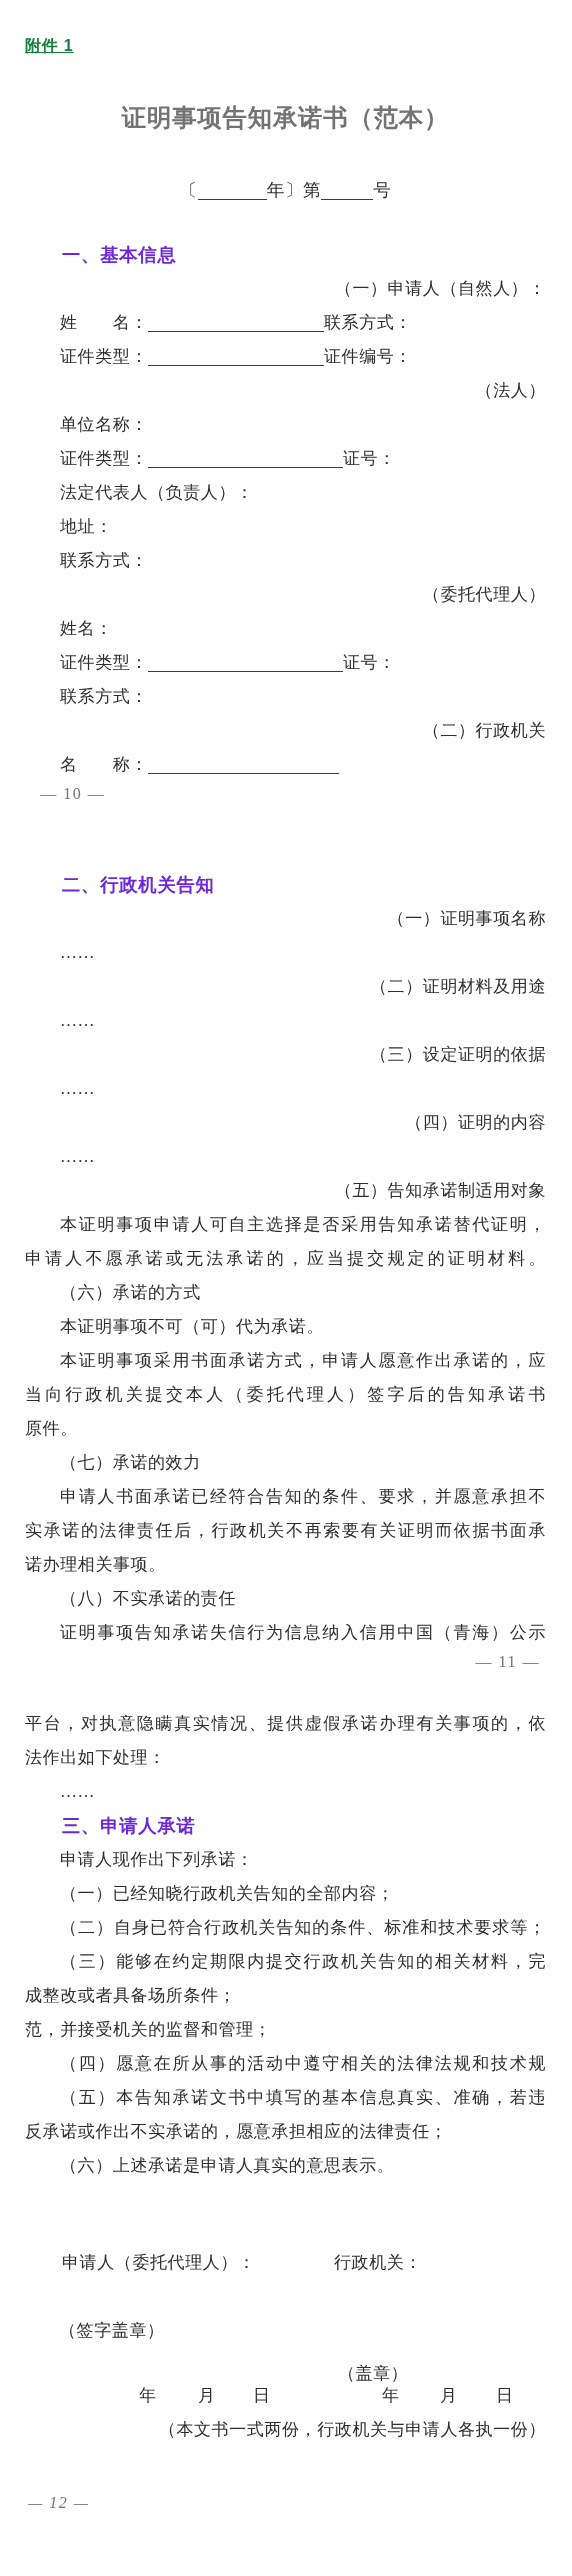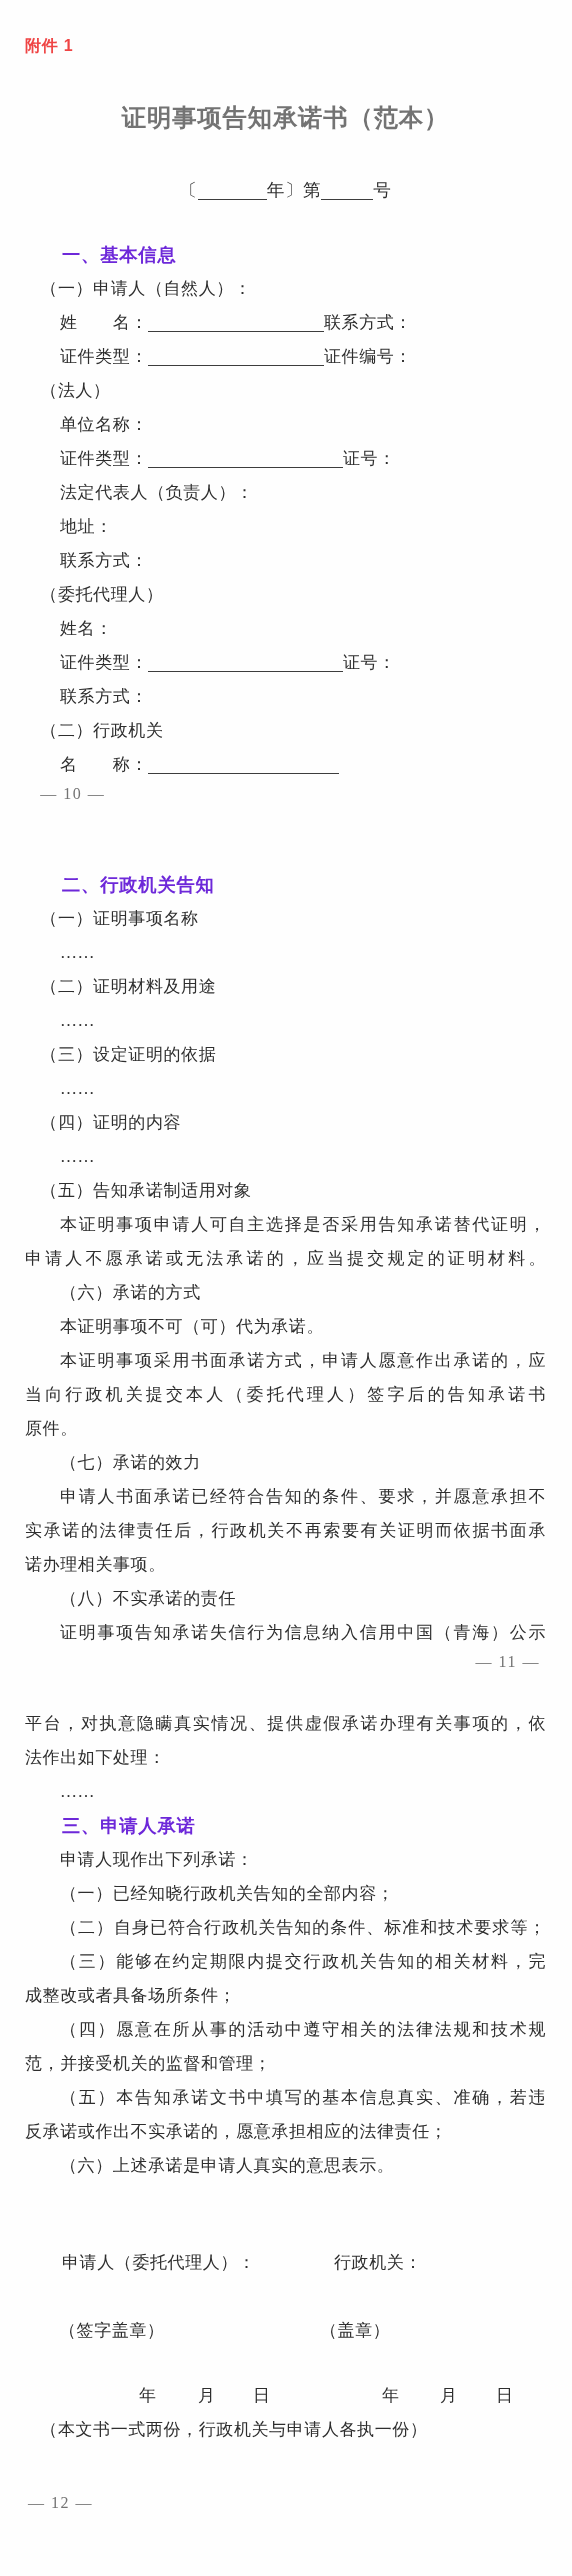--- a/index.html
+++ b/index.html
@@ -13,53 +13,53 @@
   .page{display:block;}
   .row{
     position:relative;
     height:34px;line-height:34px;
     font-size:17px;letter-spacing:0.6px;
     white-space:nowrap;
   }
   .attach{
     height:23px;line-height:23px;
     font-family:"Liberation Sans","DejaVu Sans",sans-serif;
-    font-weight:700;font-size:16px;color:#ef4444;letter-spacing:0.8px;
+    font-weight:700;font-size:16px;color:#15803d;letter-spacing:0.8px;text-decoration:underline;
   }
   .title{
     height:37px;line-height:37px;
     font-size:24.4px;font-weight:700;text-align:center;
     color:#737373;letter-spacing:0.8px;
   }
   .docnum{text-align:center;font-size:17.6px;}
   .h{
     font-family:"Liberation Sans","DejaVu Sans",sans-serif;
     font-weight:700;font-size:18.3px;color:#6d28d9;
     text-indent:37px;letter-spacing:0.8px;
   }
-  .b1{text-indent:15.3px;}
+  .b1{text-indent:15.3px;text-align:right;}
   .b2{text-indent:35px;}
   .just{
     text-align:justify;text-align-last:justify;
     white-space:normal;overflow:hidden;
   }
   .u{
     display:inline-block;
     border-bottom:1.5px solid #3d3d3d;
     height:23px;vertical-align:-3.8px;
   }
   .cols span{position:absolute;top:0;}
   .footer{
     height:23px;line-height:23px;
     font-size:16px;color:#737373;letter-spacing:1.5px;
   }
   .f-left{padding-left:15.3px;}
   .f-left2{padding-left:3.1px;}
   .f-right{text-align:right;padding-right:6.1px;}
-  .p3f{margin-top:44px;}
+  .p3f{margin-top:44px;font-style:italic;}
 </style>
 </head>
 <body>
 
 <div class="doc" id="doc">
     <section class="page">
       <div class="row attach">附件 1</div>
       <div class="row title" style="margin-top: 42px;">证明事项告知承诺书（范本）</div>
       <div class="row docnum" style="margin-top: 37px;"><span>〔</span><span class="u" style="width: 69px;"></span><span>年〕第</span><span class="u" style="width: 52px;"></span><span>号</span></div>
       <div class="row h" style="margin-top: 31px;">一、基本信息</div>
@@ -109,32 +109,32 @@
     <section class="page">
       <div class="row just" style="margin-top: 34px;">平台，对执意隐瞒真实情况、提供虚假承诺办理有关事项的，依</div>
       <div class="row">法作出如下处理：</div>
       <div class="row b2">……</div>
       <div class="row h">三、申请人承诺</div>
       <div class="row b2">申请人现作出下列承诺：</div>
       <div class="row b2">（一）已经知晓行政机关告知的全部内容；</div>
       <div class="row b2 just">（二）自身已符合行政机关告知的条件、标准和技术要求等；</div>
       <div class="row b2 just">（三）能够在约定期限内提交行政机关告知的相关材料，完</div>
       <div class="row">成整改或者具备场所条件；</div>
+      <div class="row">范，并接受机关的监督和管理；</div>
       <div class="row b2 just">（四）愿意在所从事的活动中遵守相关的法律法规和技术规</div>
-      <div class="row">范，并接受机关的监督和管理；</div>
       <div class="row b2 just">（五）本告知承诺文书中填写的基本信息真实、准确，若违</div>
       <div class="row">反承诺或作出不实承诺的，愿意承担相应的法律责任；</div>
       <div class="row b2">（六）上述承诺是申请人真实的意思表示。</div>
       <div class="row cols" style="margin-top: 63px;">
         <span style="left: 37px;">申请人（委托代理人）：</span>
         <span style="left: 309px;">行政机关：</span>
       </div>
       <div class="row cols" style="margin-top: 34px;">
         <span style="left: 34px;">（签字盖章）</span>
-        <span style="left: 295px;">（盖章）</span>
+        <span style="left: 313px; margin-top: 43px;">（盖章）</span>
       </div>
       <div class="row cols" style="margin-top: 31px;">
         <span style="left: 114px;">年</span>
         <span style="left: 173px;">月</span>
         <span style="left: 228px;">日</span>
         <span style="left: 357px;">年</span>
         <span style="left: 415px;">月</span>
         <span style="left: 471px;">日</span>
       </div>
       <div class="row b1">（本文书一式两份，行政机关与申请人各执一份）</div>

